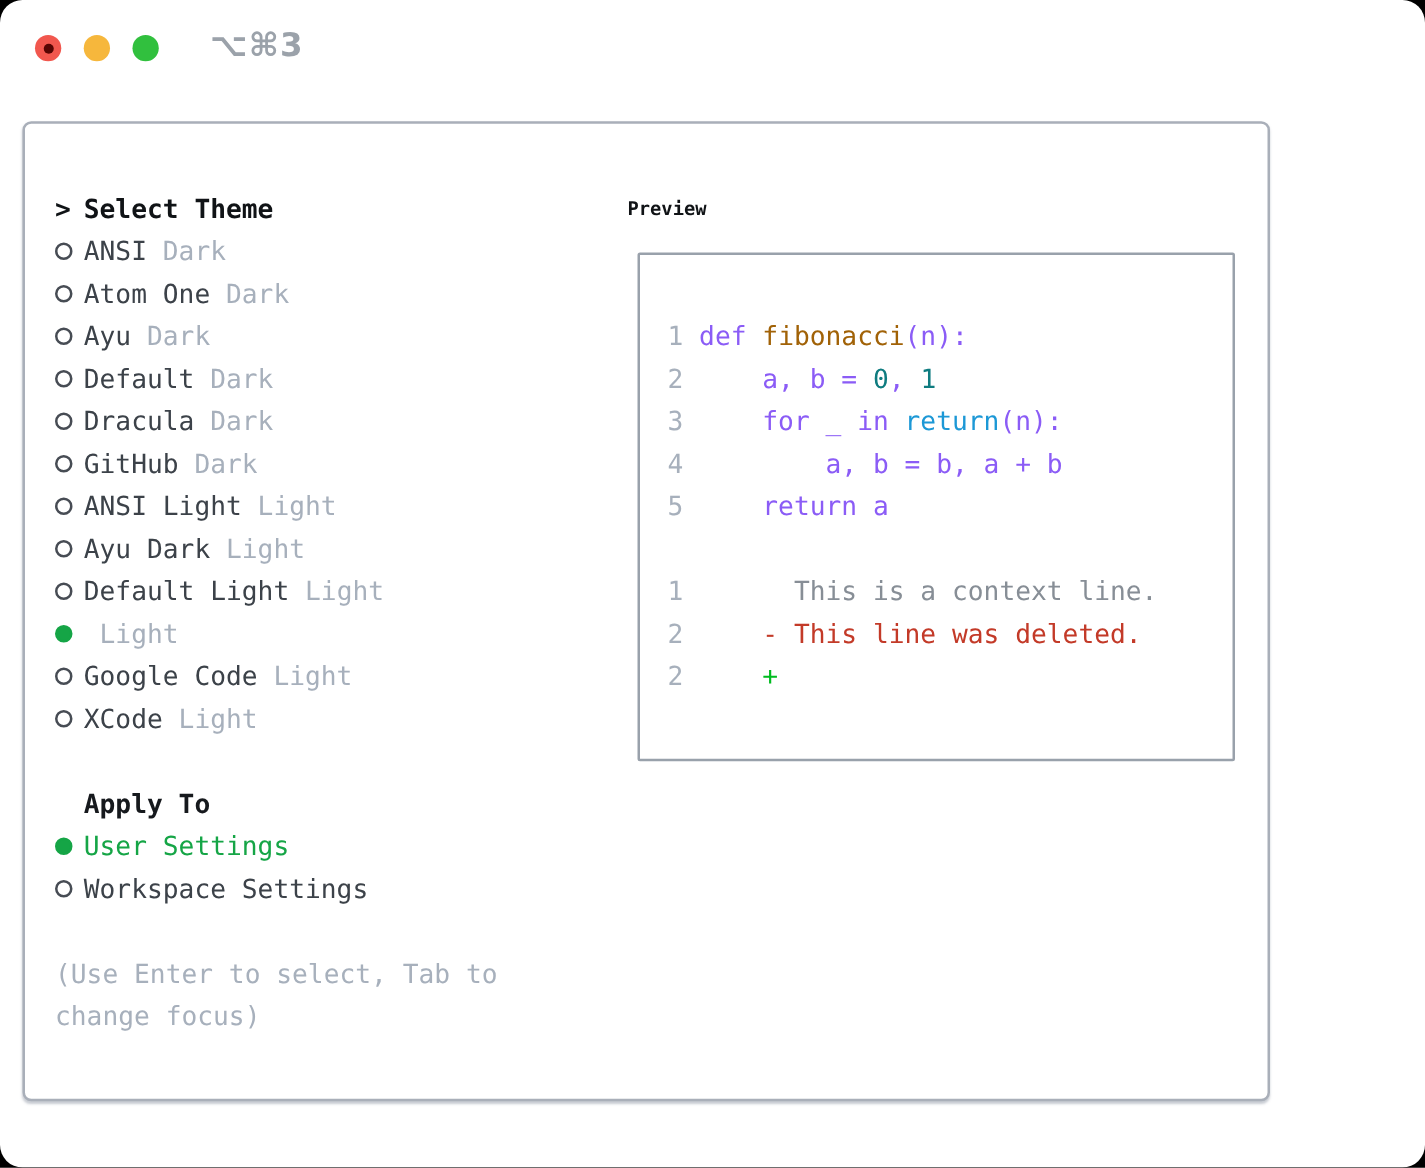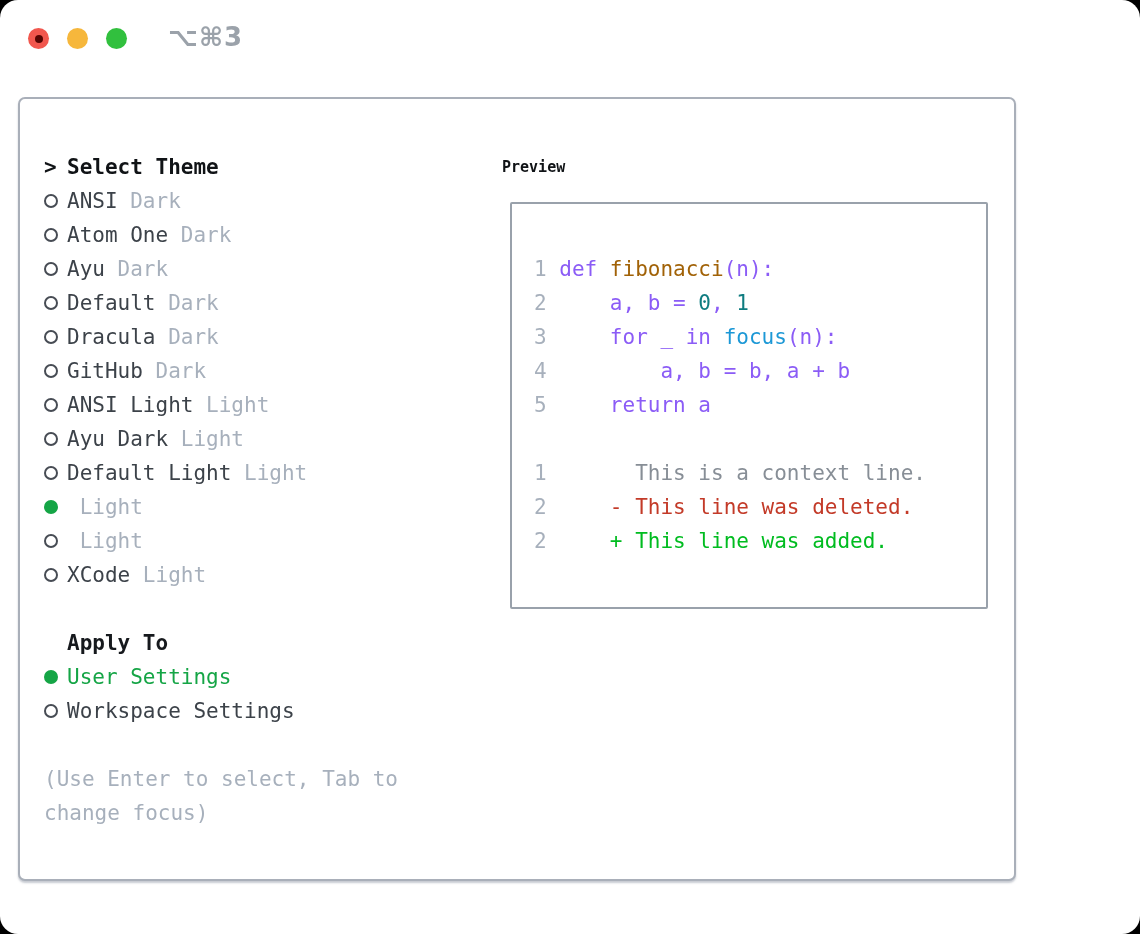--- a/index.html
+++ b/index.html
@@ -129,21 +129,21 @@
           <div class="row theme-item"><span class="marker-cell"><span class="radio"></span></span><span class="item-name">ANSI</span><span class="item-variant">Dark</span></div>
           <div class="row theme-item"><span class="marker-cell"><span class="radio"></span></span><span class="item-name">Atom One</span><span class="item-variant">Dark</span></div>
           <div class="row theme-item"><span class="marker-cell"><span class="radio"></span></span><span class="item-name">Ayu</span><span class="item-variant">Dark</span></div>
           <div class="row theme-item"><span class="marker-cell"><span class="radio"></span></span><span class="item-name">Default</span><span class="item-variant">Dark</span></div>
           <div class="row theme-item"><span class="marker-cell"><span class="radio"></span></span><span class="item-name">Dracula</span><span class="item-variant">Dark</span></div>
           <div class="row theme-item"><span class="marker-cell"><span class="radio"></span></span><span class="item-name">GitHub</span><span class="item-variant">Dark</span></div>
           <div class="row theme-item"><span class="marker-cell"><span class="radio"></span></span><span class="item-name">ANSI Light</span><span class="item-variant">Light</span></div>
           <div class="row theme-item"><span class="marker-cell"><span class="radio"></span></span><span class="item-name">Ayu Dark</span><span class="item-variant">Light</span></div>
           <div class="row theme-item"><span class="marker-cell"><span class="radio"></span></span><span class="item-name">Default Light</span><span class="item-variant">Light</span></div>
           <div class="row theme-item selected"><span class="marker-cell"><span class="radio on"></span></span><span class="item-variant">Light</span></div>
-          <div class="row theme-item"><span class="marker-cell"><span class="radio"></span></span><span class="item-variant">Light</span></div>
+          <div class="row theme-item"><span class="marker-cell"><span class="radio"></span></span><span class="item-name">Google Code</span><span class="item-variant">Light</span></div>
           <div class="row theme-item"><span class="marker-cell"><span class="radio"></span></span><span class="item-name">XCode</span><span class="item-variant">Light</span></div>
         </div>
 
       <div class="spacer"></div>
 
       <div class="row">
         <span class="marker-cell"></span>
         <span class="heading2">Apply To</span>
       </div>
 
@@ -156,27 +156,27 @@
 
       <div class="help">(Use Enter to select, Tab to change focus)</div>
     </div>
 
     <div class="right-col">
       <div class="preview-heading">Preview</div>
       <div class="preview-box">
         <div id="code-lines">
             <div class="code-row"><span class="lnum">1</span><span class="code-text"><span class="tok-plain">def </span><span class="tok-function">fibonacci</span><span class="tok-plain">(n):</span></span></div>
             <div class="code-row"><span class="lnum">2</span><span class="code-text"><span class="tok-plain">    a, b = </span><span class="tok-number">0</span><span class="tok-plain">, </span><span class="tok-number">1</span></span></div>
-            <div class="code-row"><span class="lnum">3</span><span class="code-text"><span class="tok-plain">    for _ in </span><span class="tok-builtin">focus</span><span class="tok-plain">(n):</span></span></div>
+            <div class="code-row"><span class="lnum">3</span><span class="code-text"><span class="tok-plain">    for _ in </span><span class="tok-builtin">return</span><span class="tok-plain">(n):</span></span></div>
             <div class="code-row"><span class="lnum">4</span><span class="code-text"><span class="tok-plain">        a, b = b, a + b</span></span></div>
             <div class="code-row"><span class="lnum">5</span><span class="code-text"><span class="tok-plain">    return a</span></span></div>
           </div>
         <div class="blank-line"></div>
         <div id="diff-lines">
             <div class="code-row diff-context"><span class="lnum">1</span><span class="diff-marker"> </span><span class="diff-text">This is a context line.</span></div>
             <div class="code-row diff-deleted"><span class="lnum">2</span><span class="diff-marker">-</span><span class="diff-text">This line was deleted.</span></div>
-            <div class="code-row diff-added"><span class="lnum">2</span><span class="diff-marker">+</span><span class="diff-text">This line was added.</span></div>
+            <div class="code-row diff-added"><span class="lnum">2</span><span class="diff-marker">+</span></div>
           </div>
       </div>
     </div>
 
   </div>
 </div>
 
 </body></html>

